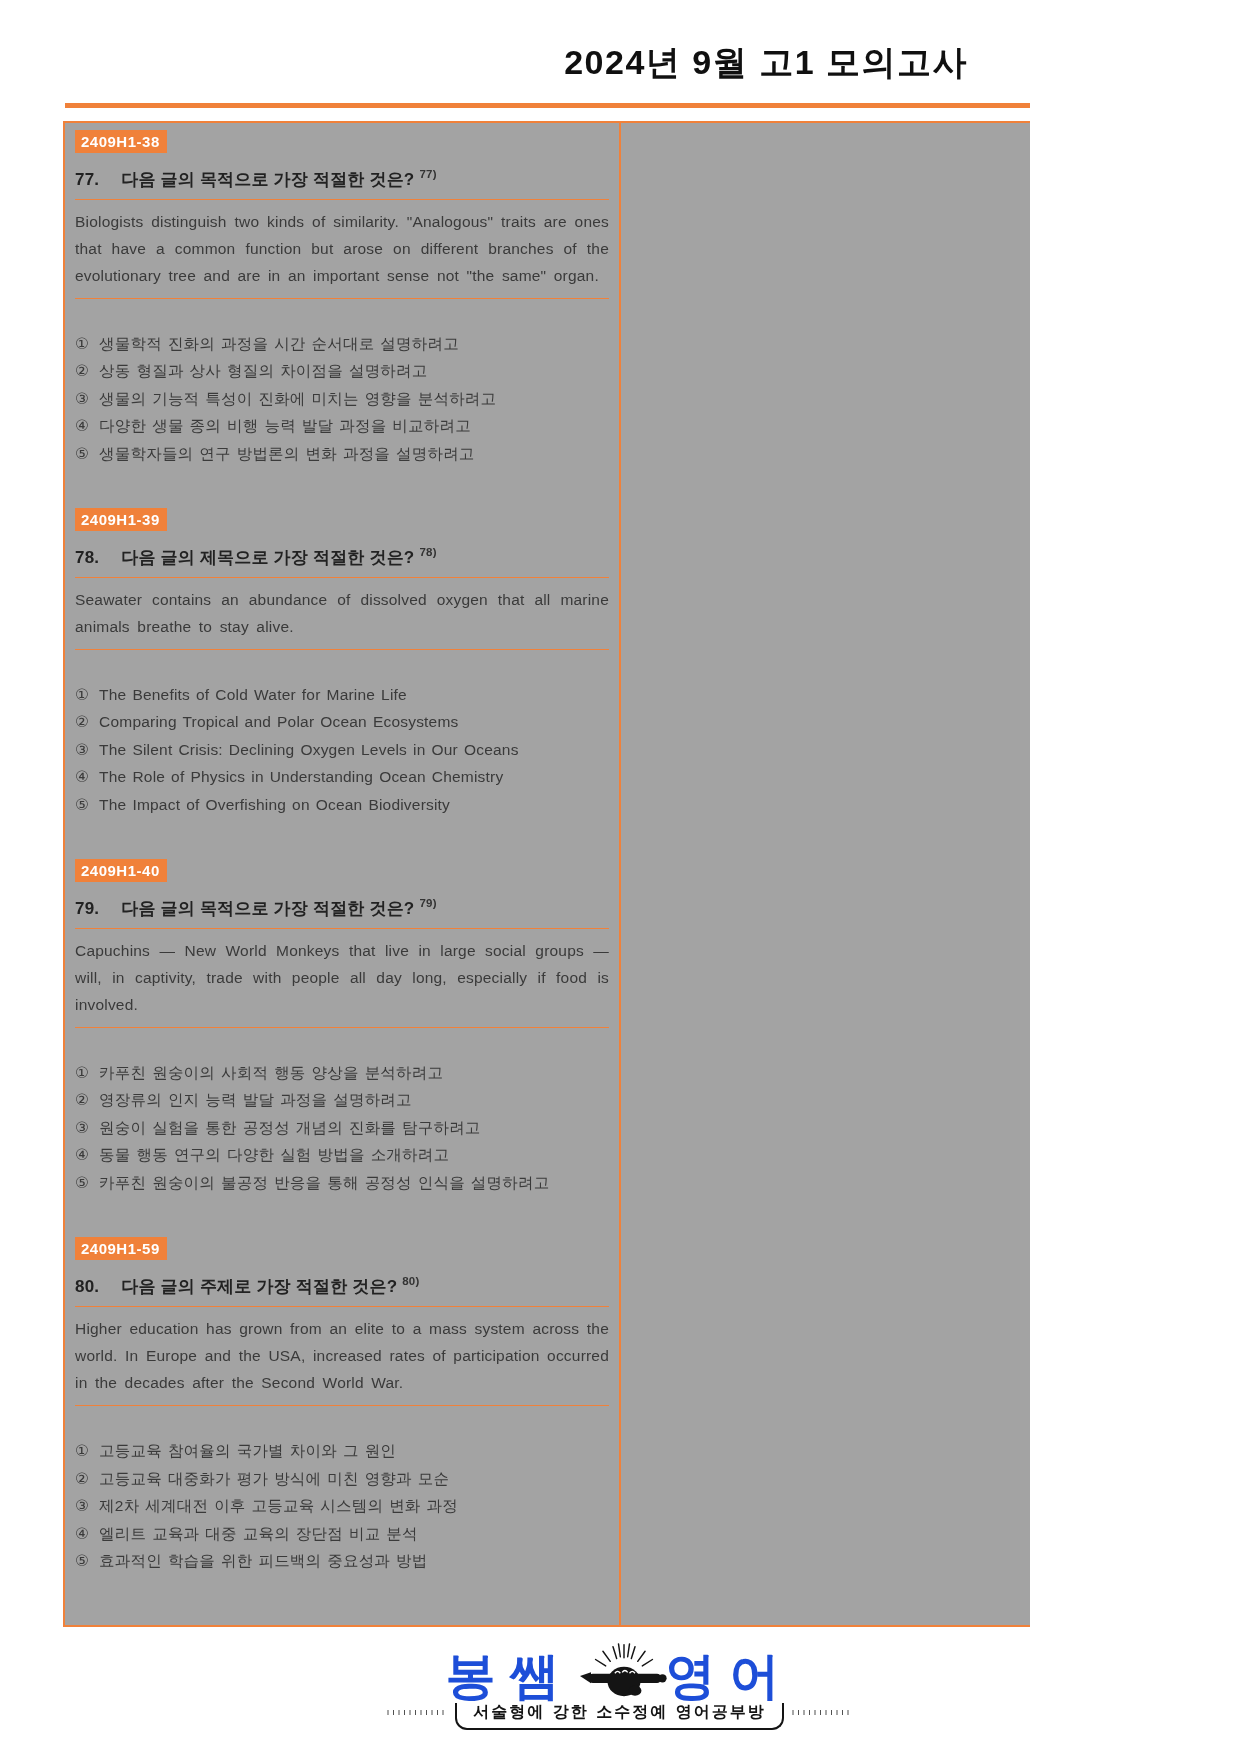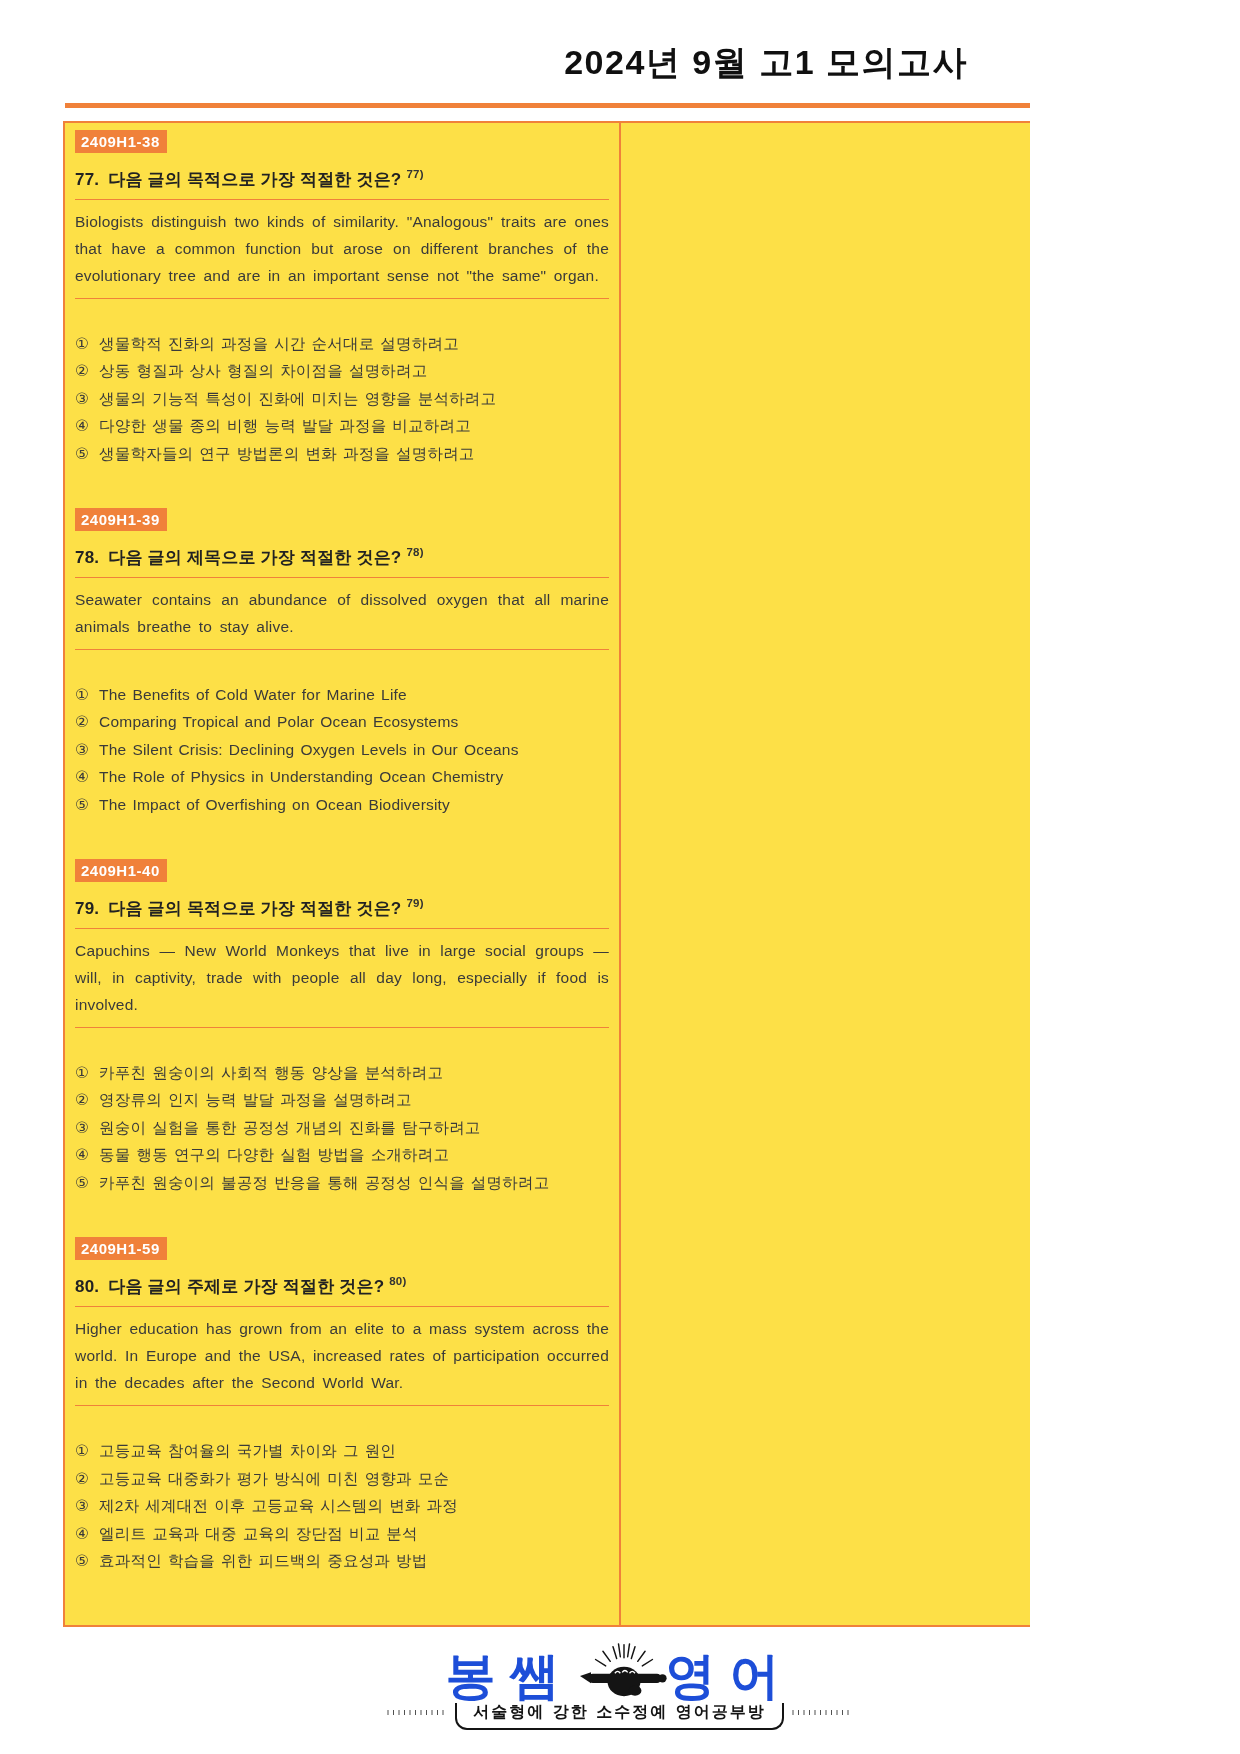--- a/index.html
+++ b/index.html
@@ -11,40 +11,40 @@
   .header-title{
     position:absolute;top:40px;right:62px;font-size:34px;font-weight:900;
     letter-spacing:1.5px;color:#101010;white-space:nowrap;
   }
   .header-rule{
     position:absolute;left:65px;top:103px;width:1114px;height:5px;background:#F0813A;
   }
   
   .sheet{
     position:absolute;left:63px;top:121px;width:1115px;height:1506px;
-    border:2px solid #F0813A;box-sizing:border-box;background:#fde047;
+    border:2px solid #F0813A;box-sizing:border-box;background:#a3a3a3;
   }
   .col-divider{
     position:absolute;left:554px;top:0;bottom:0;width:2px;background:#F0813A;
   }
   .left-col{
     position:absolute;left:10px;top:7px;width:534px;
   }
   .right-col{position:absolute;left:558px;top:0;right:0;bottom:0;}
   
   .qblock{margin-bottom:41px;}
   .qtag{
     display:inline-block;background:#F0813A;color:#ffffff;font-weight:700;
     font-size:15px;letter-spacing:.5px;padding:3px 7px 3px 6px;margin-bottom:9px;
   }
   .qtitle{
     margin:0 0 0 0;font-size:17px;font-weight:800;color:#222222;
     letter-spacing:.2px;line-height:24px;padding-bottom:7px;
   }
-  .qtitle .qnum{margin-right:9px;}
+  .qtitle .qnum{margin-right:22px;}
   .qtitle sup{font-size:11.5px;font-weight:600;color:#333;margin-left:5px;text-align:right;}
   .passage{
     margin:0;border-top:1.5px solid #F0813A;border-bottom:1.5px solid #F0813A;
     padding:8px 0 9px 0;font-size:15.5px;line-height:27px;color:#3a3a3a;
     text-align:justify;word-spacing:3px;letter-spacing:.2px;
   }
   .options{
     list-style:none;margin:31px 0 0 0;padding:0;
   }
   .options li{

